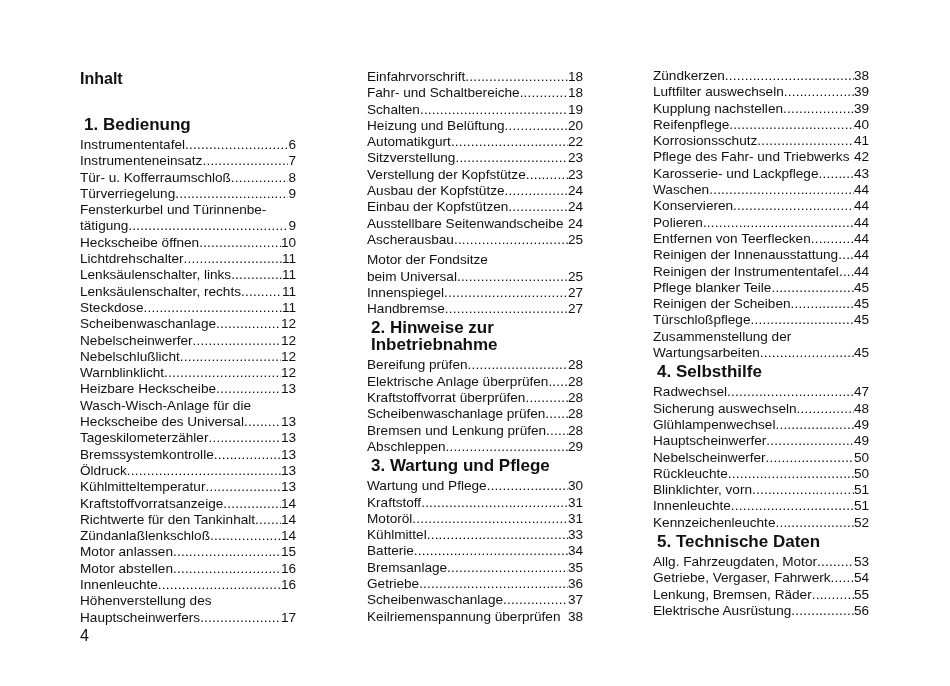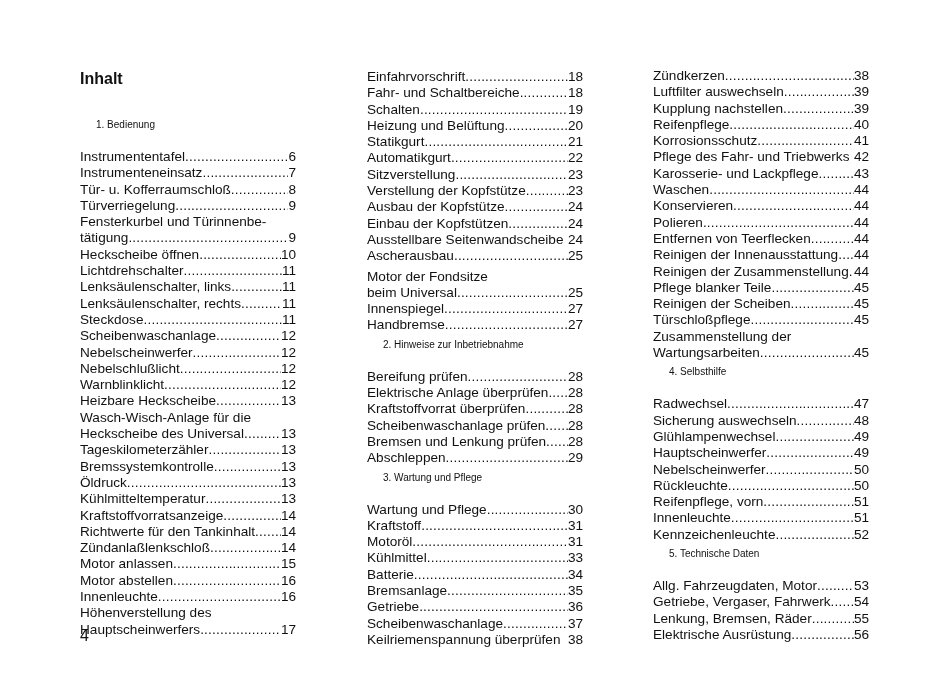--- a/index.html
+++ b/index.html
@@ -3,21 +3,21 @@
 <meta charset="utf-8">
 <style>
   html, body { margin: 0; padding: 0; background: #ffffff; }
   body { width: 950px; height: 686px; position: relative; overflow: hidden;
          font-family: "Liberation Sans", sans-serif; color: #111; }
   .col { position: absolute; width: 216px; }
   #col1 { left: 80px; top: 67px; }
   #col2 { left: 367px; top: 69px; }
   #col3 { left: 653px; top: 68px; }
   .title { font-size: 16px; font-weight: bold; margin: 0 0 25px 0; line-height: 24px; }
-  .section { font-size: 10px; font-weight: normal; line-height: 17px; margin: 16px; }
+  .section { font-size: 17px; font-weight: bold; line-height: 17px; margin: 4px; }
   .section.gap { margin-top: 2px; }
   .entry { display: flex; align-items: baseline; font-size: 13.6px; line-height: 16.3px; white-space: nowrap; }
   .entry .lbl { flex: 0 0 auto; }
   .entry .dots { flex: 1 1 auto; overflow: hidden; min-width: 0; }
   .entry .dots::before { content: "........................................................................................................................"; letter-spacing: 0.2px; }
   .entry .pg { flex: 0 0 auto; }
   .entry.nodots .dots::before { content: ""; }
   .line1 { font-size: 13.6px; line-height: 16.3px; white-space: nowrap; }
   .pagenum { position: absolute; left: 80px; top: 627px; font-size: 16px; }
 </style>
@@ -185,25 +185,20 @@
           <span class="lbl">Schalten</span>
           <span class="dots"></span>
           <span class="pg">19</span>
         </div>
         <div class="entry">
           <span class="lbl">Heizung und Belüftung</span>
           <span class="dots"></span>
           <span class="pg">20</span>
         </div>
         <div class="entry">
-          <span class="lbl">Statikgurt</span>
-          <span class="dots"></span>
-          <span class="pg">21</span>
-        </div>
-        <div class="entry">
           <span class="lbl">Automatikgurt</span>
           <span class="dots"></span>
           <span class="pg">22</span>
         </div>
         <div class="entry">
           <span class="lbl">Sitzverstellung</span>
           <span class="dots"></span>
           <span class="pg">23</span>
         </div>
         <div class="entry">
@@ -382,21 +377,21 @@
           <span class="lbl">Entfernen von Teerflecken</span>
           <span class="dots"></span>
           <span class="pg">44</span>
         </div>
         <div class="entry">
           <span class="lbl">Reinigen der Innenausstattung</span>
           <span class="dots"></span>
           <span class="pg">44</span>
         </div>
         <div class="entry">
-          <span class="lbl">Reinigen der Zusammenstellung</span>
+          <span class="lbl">Reinigen der Instrumententafel</span>
           <span class="dots"></span>
           <span class="pg">44</span>
         </div>
         <div class="entry">
           <span class="lbl">Pflege blanker Teile</span>
           <span class="dots"></span>
           <span class="pg">45</span>
         </div>
         <div class="entry">
           <span class="lbl">Reinigen der Scheiben</span>
@@ -439,21 +434,21 @@
           <span class="lbl">Nebelscheinwerfer</span>
           <span class="dots"></span>
           <span class="pg">50</span>
         </div>
         <div class="entry">
           <span class="lbl">Rückleuchte</span>
           <span class="dots"></span>
           <span class="pg">50</span>
         </div>
         <div class="entry">
-          <span class="lbl">Reifenpflege, vorn</span>
+          <span class="lbl">Blinklichter, vorn</span>
           <span class="dots"></span>
           <span class="pg">51</span>
         </div>
         <div class="entry">
           <span class="lbl">Innenleuchte</span>
           <span class="dots"></span>
           <span class="pg">51</span>
         </div>
         <div class="entry">
           <span class="lbl">Kennzeichenleuchte</span>

